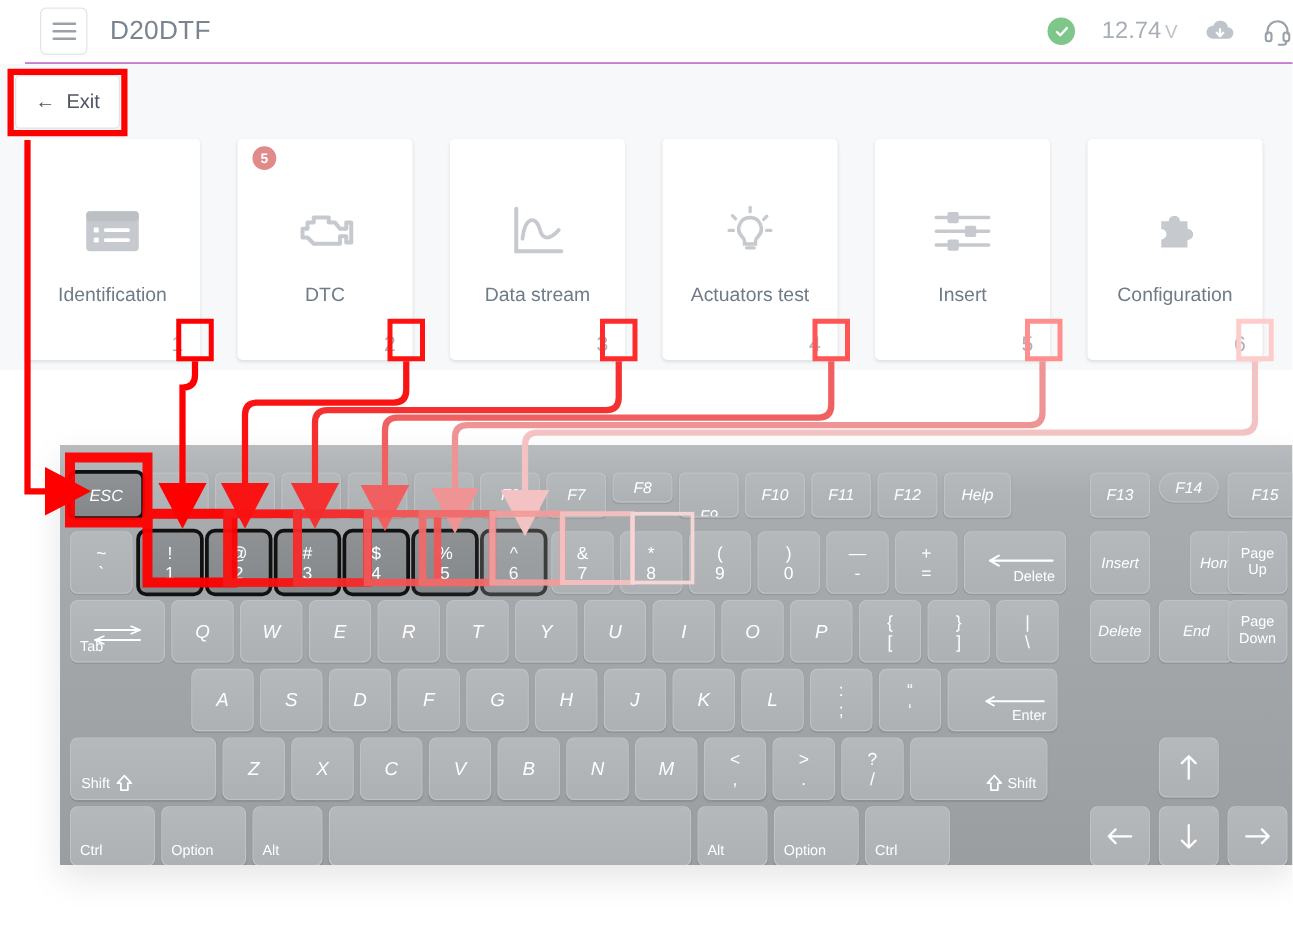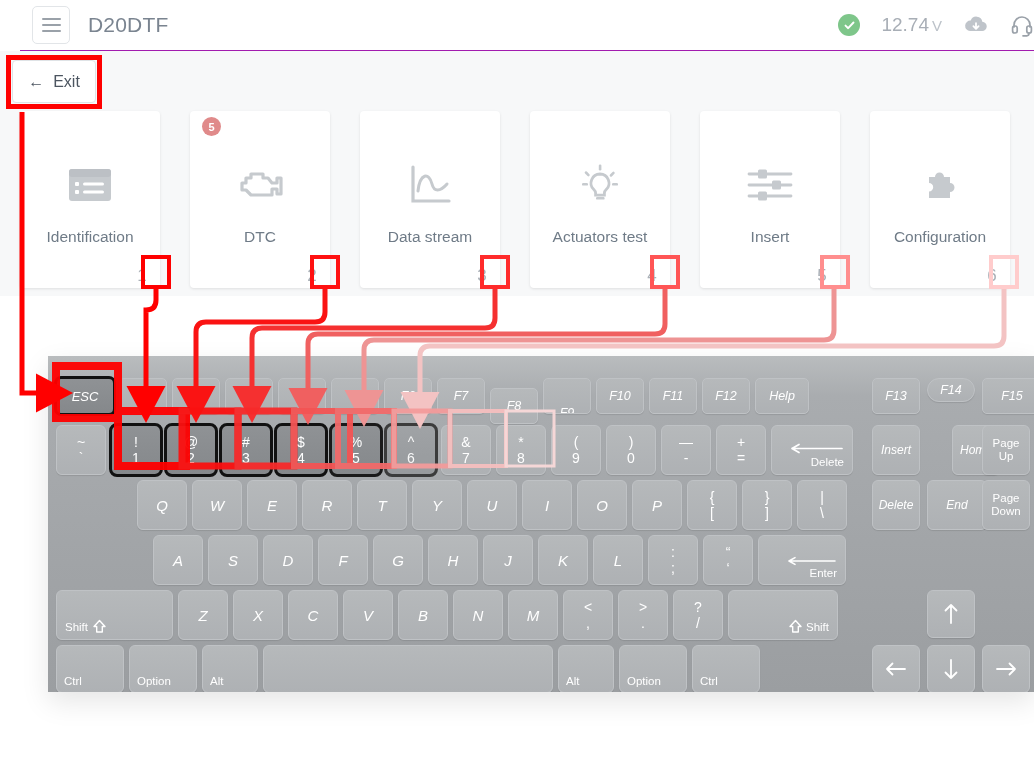--- a/index.html
+++ b/index.html
@@ -281,21 +281,21 @@
         </div>
         <div class="key fn" style="left: 283px; top: 22px; width: 48px; height: 36px;">
           <span class="ctr" style="font-size: 12.5px; margin-left: 12px;">F5</span>
         </div>
         <div class="key fn" style="left: 336px; top: 22px; width: 48px; height: 36px;">
           <span class="ctr" style="font-size: 12.5px;">F6</span>
         </div>
         <div class="key fn" style="left: 389px; top: 22px; width: 48px; height: 36px;">
           <span class="ctr" style="font-size: 12.5px;">F7</span>
         </div>
-        <div class="key fn" style="left: 442px; top: 32px; width: 48px; height: 36px;">
+        <div class="key fn" style="left: 442px; top: 22px; width: 48px; height: 24px;">
           <span class="ctr" style="font-size: 12.5px;">F8</span>
         </div>
         <div class="key fn" style="left: 495px; top: 22px; width: 48px; height: 36px;">
           <span class="ctr" style="font-size: 12.5px; margin-top: 33px;">F9</span>
         </div>
         <div class="key fn" style="left: 548px; top: 22px; width: 48px; height: 36px;">
           <span class="ctr" style="font-size: 12.5px;">F10</span>
         </div>
         <div class="key fn" style="left: 601px; top: 22px; width: 48px; height: 36px;">
           <span class="ctr" style="font-size: 12.5px;">F11</span>
@@ -390,20 +390,28 @@
         <div class="key" style="left: 668px; top: 69px; width: 50px; height: 50px;">
           <span class="stack">
             <span class="top">+</span>
             <span class="bot">=</span>
           </span>
         </div>
         <div class="key" style="left: 723px; top: 69px; width: 82px; height: 50px;">
           <span style="position: absolute; right: 8px; bottom: 6px; text-align: right; font-size: 11.5px; color: rgb(255, 255, 255);"><svg width="54" height="11" viewBox="0 0 54 11" style="display:block;margin:0 auto 2px auto">
               <path d="M2 5.5 H52 M2 5.5 L9 1.5 M2 5.5 L9 9.5" stroke="#fff" stroke-width="1.7" fill="none" stroke-linecap="round"></path>
             </svg>Delete</span>
+        </div>
+        <div class="key" style="left: 8px; top: 124px; width: 76px; height: 50px;">
+          <span>
+            <svg width="44" height="16" viewBox="0 0 44 16" style="display:block;margin:6px auto 0 auto">
+              <path d="M4 4 H40 M33 1 L40 4 L33 7 M40 12 H4 M11 9 L4 12 L11 15" stroke="#fff" stroke-width="1.5" fill="none" stroke-linecap="round" stroke-linejoin="round"></path>
+            </svg>
+          </span>
+          <span class="corner-bl">Tab</span>
         </div>
         <div class="key" style="left: 89px; top: 124px; width: 50px; height: 50px;">
           <span class="ctr" style="font-size: 15px;">Q</span>
         </div>
         <div class="key" style="left: 144px; top: 124px; width: 50px; height: 50px;">
           <span class="ctr" style="font-size: 15px;">W</span>
         </div>
         <div class="key" style="left: 199px; top: 124px; width: 50px; height: 50px;">
           <span class="ctr" style="font-size: 15px;">E</span>
         </div>

